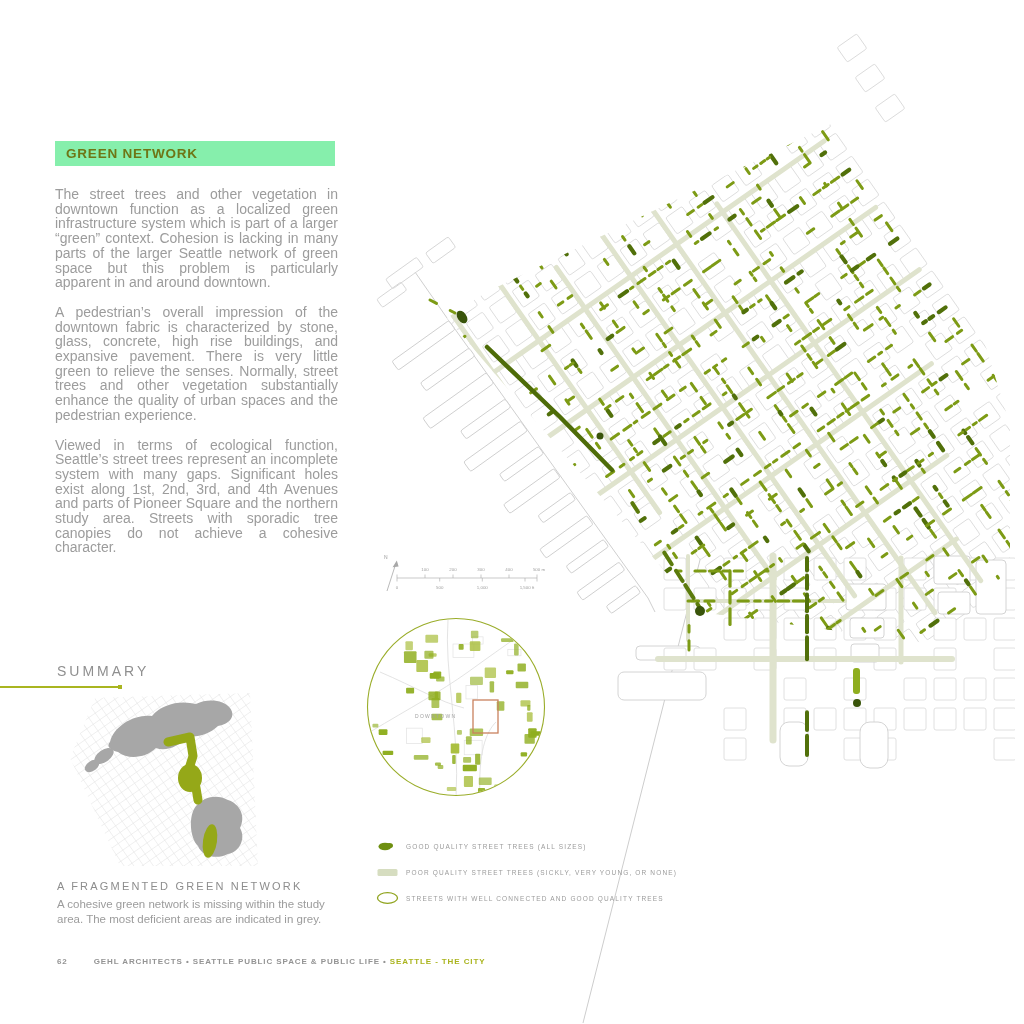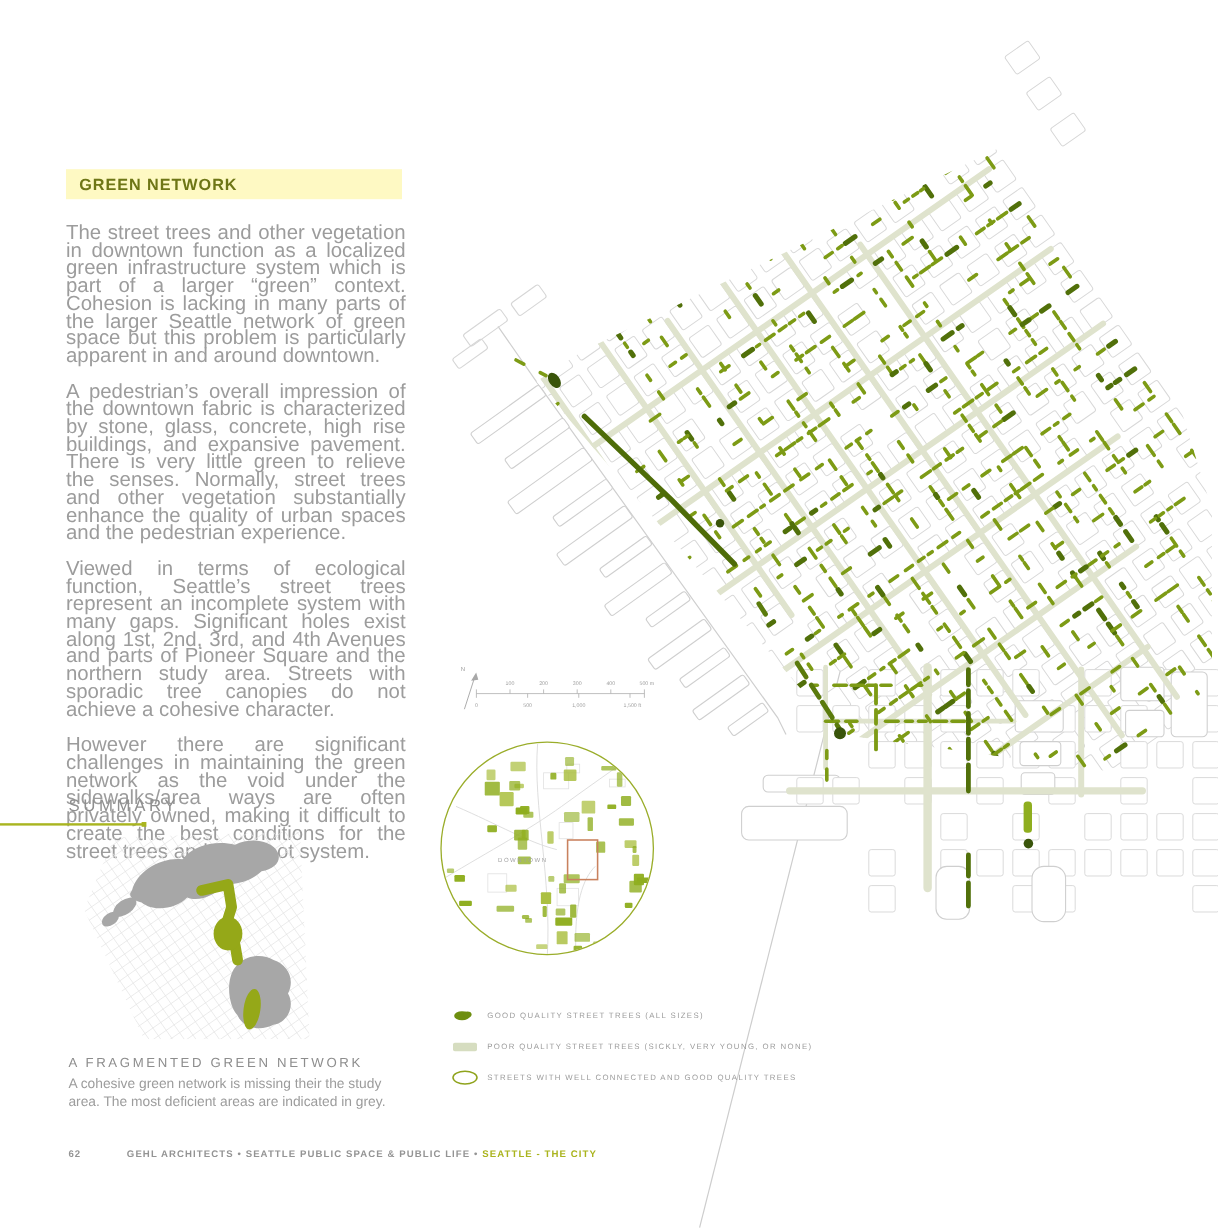--- a/index.html
+++ b/index.html
@@ -1,36 +1,36 @@
 <!DOCTYPE html>
 <html><head>
 <meta charset="utf-8">
 <style>
   html,body{margin:0;padding:0;background:#ffffff;width:1024px;height:1024px;
     font-family:"Liberation Sans",sans-serif;overflow:hidden;position:relative;}
   .abs{position:absolute;}
   
-  #header-bar{left:55px;top:141px;width:269px;height:25px;background:#fef9c3;
+  #header-bar{left:55px;top:141px;width:269px;height:25px;background:#86efac;
     padding-left:11px;line-height:26px;font-size:13.5px;font-weight:bold;
     letter-spacing:.8px;color:#6e7616;z-index:2;}
   #article{left:55px;top:187px;width:283px;z-index:2;}
-  #article p{margin:0 0 15px 0;font-size:17px;line-height:14.7px;color:#9c9c9c;
+  #article p{margin:0 0 15px 0;font-size:14px;line-height:14.7px;color:#9c9c9c;
     text-align:justify;}
   #summary-label{left:57px;top:663px;font-size:14px;letter-spacing:3px;
     color:#8f8f8f;z-index:2;}
   #summary-line{left:0;top:686px;width:120px;height:1.6px;background:#a9b520;z-index:2;}
   #summary-line .dot{position:absolute;right:-2px;top:-1.4px;width:4.5px;height:4.5px;
     background:#a9b520;}
   #caption-title{left:57px;top:880px;font-size:11px;letter-spacing:2.2px;
     color:#8d8d8d;z-index:2;}
   #caption-body{left:57px;top:897px;width:272px;font-size:11.5px;line-height:14.6px;
     color:#9c9c9c;z-index:2;}
   #footer{left:57px;top:957px;font-size:8px;font-weight:bold;letter-spacing:.9px;
     color:#949494;z-index:2;white-space:nowrap;}
-  #footer .num{margin-right:38px;}
+  #footer .num{margin-right:26px;}
   #footer .hl{color:#aab41e;}
   
   #legend{left:376px;top:833px;z-index:2;}
   .legend-row{display:flex;align-items:center;height:26px;}
   .legend-icon{width:30px;flex:0 0 30px;}
   .legend-label{font-size:6.5px;letter-spacing:1.15px;color:#9b9b9b;white-space:nowrap;}
   svg{display:block;}
   #map-canvas{left:0;top:0;z-index:1;pointer-events:none;}
   #scalebar-svg{left:375px;top:550px;z-index:2;}
   #inset-svg{left:360px;top:612px;z-index:2;}
@@ -38,21 +38,20 @@
 </style>
 </head>
 <body>
 
 <div id="header-bar" class="abs">GREEN NETWORK</div>
 
 <div id="article" class="abs">
   <p>The street trees and other vegetation in downtown function as a localized green infrastructure system which is part of a larger “green” context. Cohesion is lacking in many parts of the larger Seattle network of green space but this problem is particularly apparent in and around downtown.</p>
   <p>A pedestrian’s overall impression of the downtown fabric is characterized by stone, glass, concrete, high rise buildings, and expansive pavement. There is very little green to relieve the senses. Normally, street trees and other vegetation substantially enhance the quality of urban spaces and the pedestrian experience.</p>
   <p>Viewed in terms of ecological function, Seattle’s street trees represent an incomplete system with many gaps. Significant holes exist along 1st, 2nd, 3rd, and 4th Avenues and parts of Pioneer Square and the northern study area. Streets with sporadic tree canopies do not achieve a cohesive character.</p>
-  <p>However there are significant challenges in maintaining the green network as the void under the sidewalks/area ways are often privately owned, making it difficult to create the best conditions for the street trees and their root system.</p>
 </div>
 
 <div id="summary-label" class="abs">SUMMARY</div>
 <div id="summary-line" class="abs">
   <span class="dot"></span>
 </div>
 
 <svg id="summary-map-svg" class="abs" width="215" height="190" viewBox="0 0 215 190">
     <defs>
       <clipPath id="sum-clip">
@@ -152,21 +151,21 @@
       <ellipse cx="42" cy="78" rx="8" ry="5" transform="rotate(-35 42 78)"></ellipse>
     </g>
     <g>
       <polyline points="118,54 140,49 143,68 138,84 146,100 148,112" fill="none" stroke="#95a818" stroke-width="9" stroke-linecap="round" stroke-linejoin="round"></polyline>
       <ellipse cx="140" cy="90" rx="12" ry="14" fill="#95a818"></ellipse>
       <ellipse cx="160" cy="153" rx="7" ry="17" transform="rotate(8 160 153)" fill="#95a818"></ellipse>
     </g>
   </svg>
 
 <div id="caption-title" class="abs">A FRAGMENTED GREEN NETWORK</div>
-<div id="caption-body" class="abs">A cohesive green network is missing their the study area. The most deficient areas are indicated in grey.</div>
+<div id="caption-body" class="abs">A cohesive green network is missing within the study area. The most deficient areas are indicated in grey.</div>
 
 <div id="footer" class="abs">
   <span class="num">62</span><span>GEHL ARCHITECTS • SEATTLE PUBLIC SPACE &amp; PUBLIC LIFE • </span><span class="hl">SEATTLE - THE CITY</span>
 </div>
 
 <svg id="map-canvas" class="abs" width="1024" height="1024" viewBox="0 0 1024 1024">
     <defs>
       <clipPath id="clip-rot">
         <polygon points="860,110 922,140 1010,425 1010,572 948,646 700,612 447,318 485,293"></polygon>
       </clipPath>

